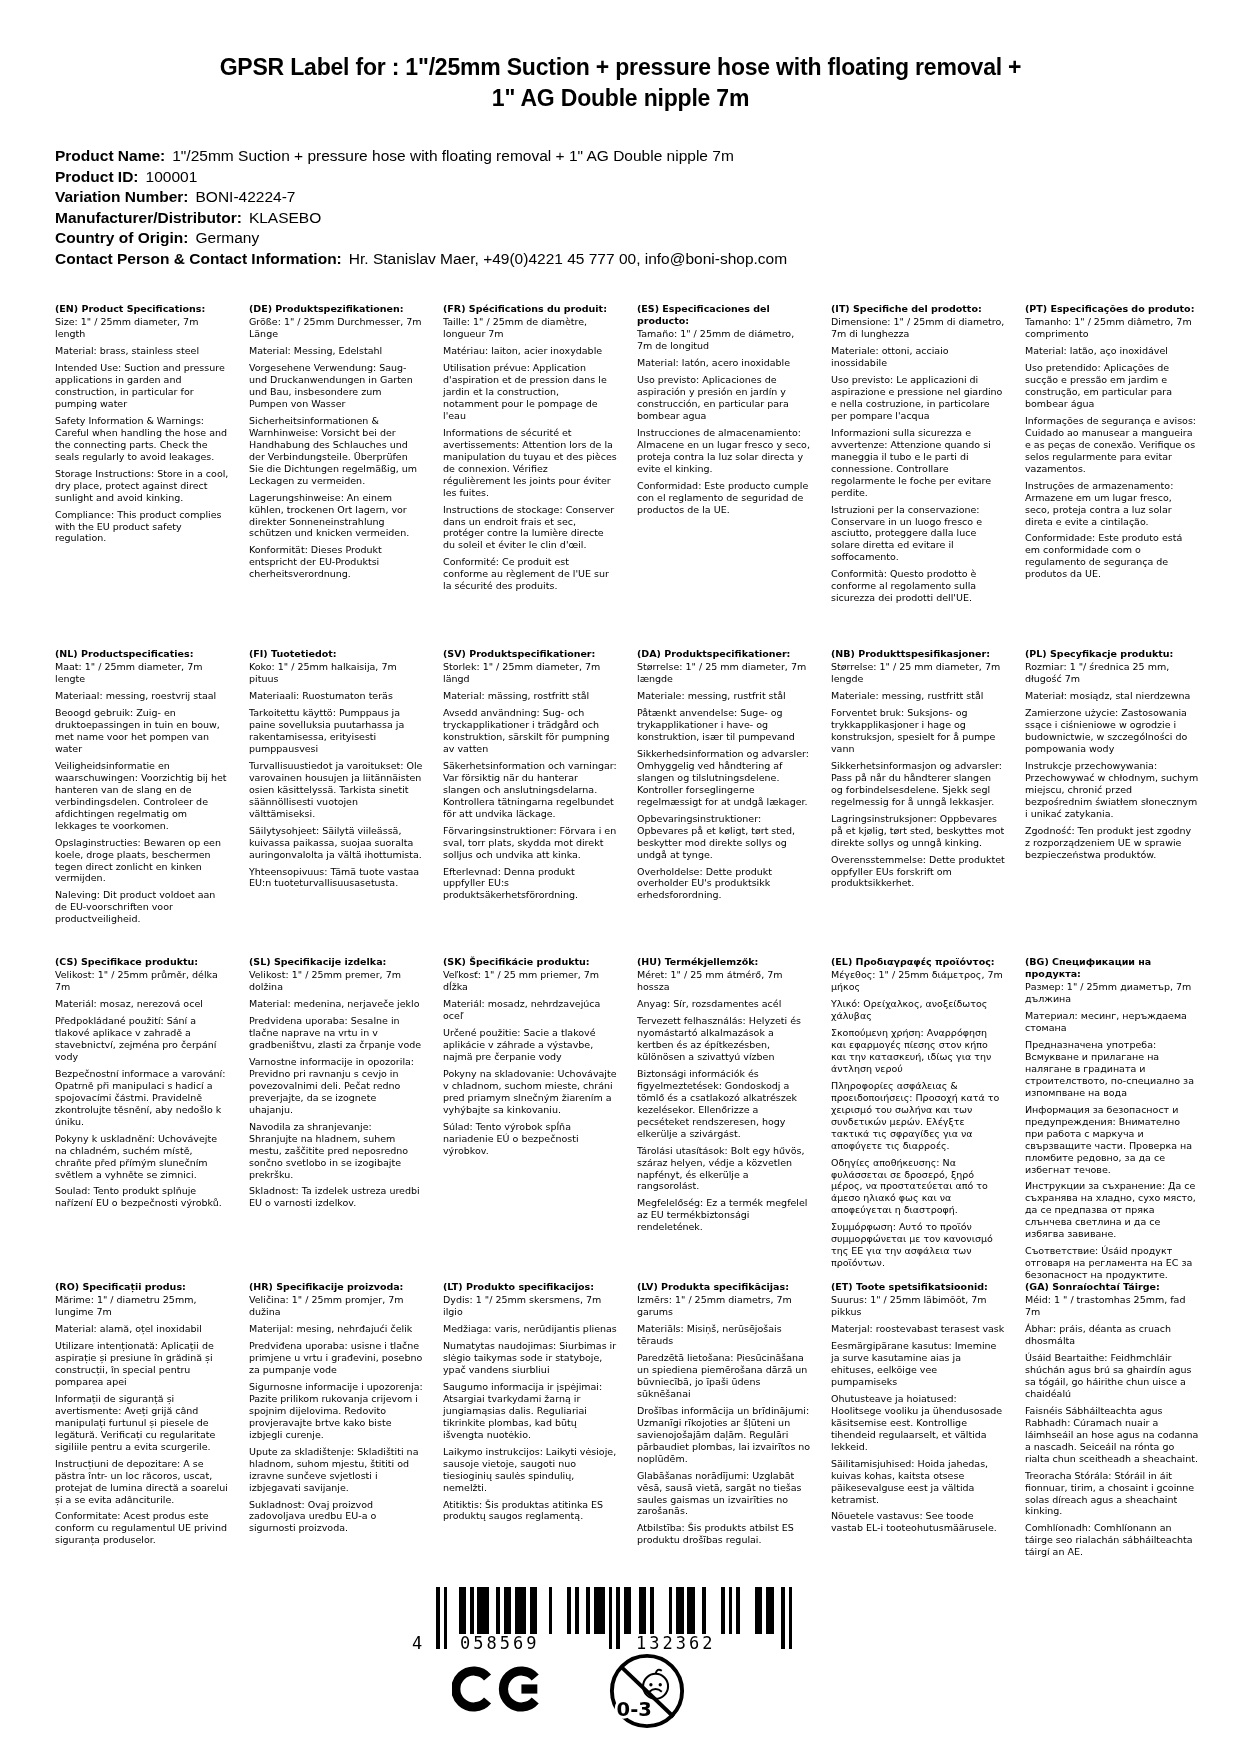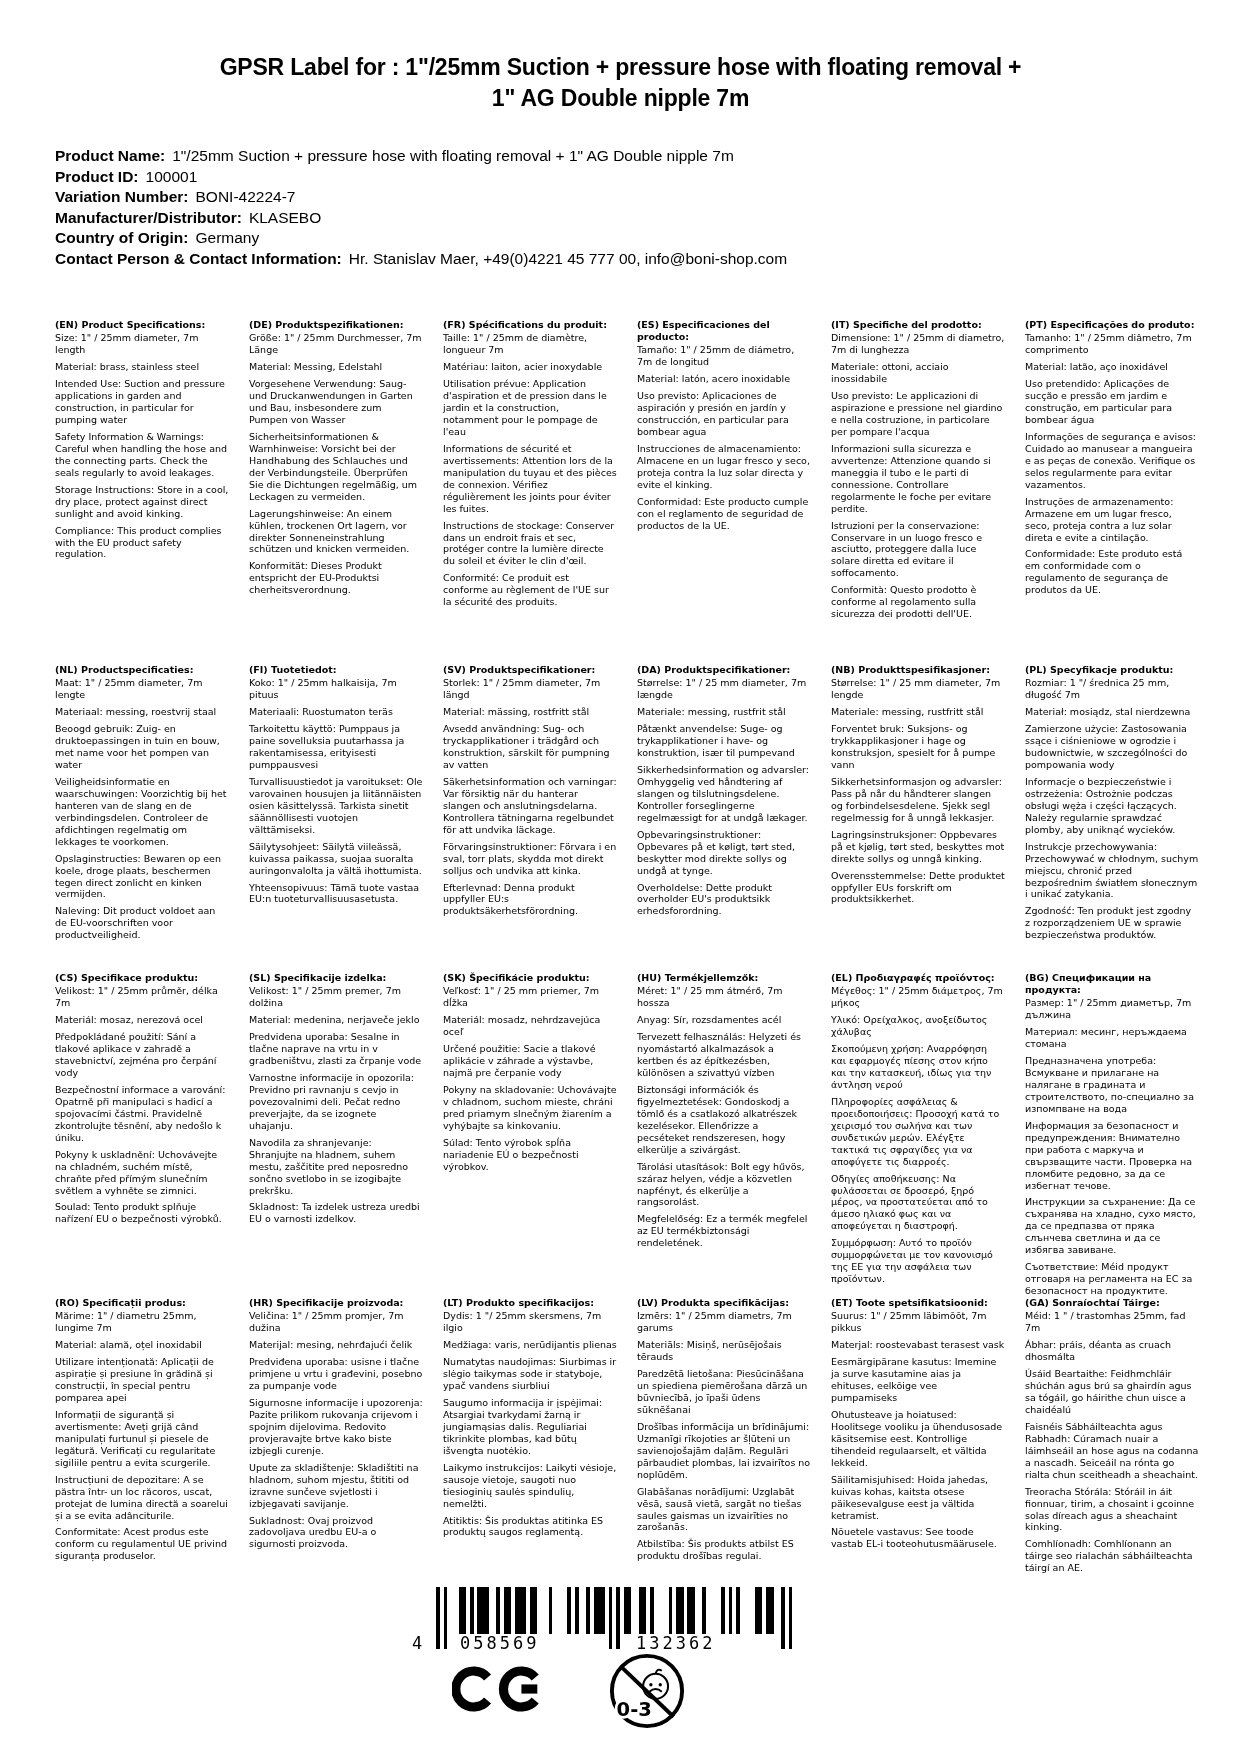--- a/index.html
+++ b/index.html
@@ -5,21 +5,21 @@
   html,body{margin:0;padding:0;background:#fff;color:#000;}
   .page{position:relative;width:1241px;height:1754px;background:#fff;overflow:hidden;
         font-family:"DejaVu Sans",sans-serif;}
   .title{position:absolute;top:52px;left:0;right:0;text-align:center;}
   .title h1{margin:0 auto;max-width:820px;font-family:"Liberation Sans",sans-serif;
             font-weight:bold;font-size:23px;line-height:1.35;letter-spacing:-.2px;}
   .product-info{position:absolute;top:146px;left:55px;right:40px;
                 font-family:"Liberation Sans",sans-serif;font-size:15.5px;line-height:20.5px;}
   .info-line{white-space:nowrap;}
   .info-label{font-weight:bold;margin-right:7px;}
-  .language-grid{position:absolute;top:319px;left:55px;width:1150px;
+  .language-grid{position:absolute;top:303px;left:55px;width:1150px;
                  display:grid;grid-template-columns:repeat(6,1fr);
                  grid-template-rows:345px 308px 325px auto;column-gap:14px;}
   .lang-block{font-size:9.5px;line-height:1.26;overflow:visible;padding-right:6px;}
   .blk-heading{font-weight:bold;margin:0 0 1px 0;}
   .para{margin:0 0 5px 0;}
   
   .barcode{position:absolute;left:412px;top:1587px;width:380px;height:82px;}
   .barcode-bars{position:absolute;left:24px;top:0;display:flex;align-items:flex-start;}
   .module{width:3.75px;height:47px;}
   .module.bar{background:#000;}
@@ -199,21 +199,20 @@
           <p class="para">Overensstemmelse: Dette produktet oppfyller EUs forskrift om produktsikkerhet.</p>
         </div>
   </section>
 
   <section class="lang-block">
     <p class="blk-heading">(PL) Specyfikacje produktu:</p>
     <div class="blk-paras">
           <p class="para">Rozmiar: 1 "/ średnica 25 mm, długość 7m</p>
           <p class="para">Materiał: mosiądz, stal nierdzewna</p>
           <p class="para">Zamierzone użycie: Zastosowania ssące i ciśnieniowe w ogrodzie i budownictwie, w szczególności do pompowania wody</p>
-          <p class="para">Informacje o bezpieczeństwie i ostrzeżenia: Ostrożnie podczas obsługi węża i części łączących. Należy regularnie sprawdzać plomby, aby uniknąć wycieków.</p>
           <p class="para">Instrukcje przechowywania: Przechowywać w chłodnym, suchym miejscu, chronić przed bezpośrednim światłem słonecznym i unikać zatykania.</p>
           <p class="para">Zgodność: Ten produkt jest zgodny z rozporządzeniem UE w sprawie bezpieczeństwa produktów.</p>
         </div>
   </section>
 
   <section class="lang-block">
     <p class="blk-heading">(CS) Specifikace produktu:</p>
     <div class="blk-paras">
           <p class="para">Velikost: 1" / 25mm průměr, délka 7m</p>
           <p class="para">Materiál: mosaz, nerezová ocel</p>
@@ -272,21 +271,21 @@
   </section>
 
   <section class="lang-block">
     <p class="blk-heading">(BG) Спецификации на продукта:</p>
     <div class="blk-paras">
           <p class="para">Размер: 1" / 25mm диаметър, 7m дължина</p>
           <p class="para">Материал: месинг, неръждаема стомана</p>
           <p class="para">Предназначена употреба: Всмукване и прилагане на налягане в градината и строителството, по-специално за изпомпване на вода</p>
           <p class="para">Информация за безопасност и предупреждения: Внимателно при работа с маркуча и свързващите части. Проверка на пломбите редовно, за да се избегнат течове.</p>
           <p class="para">Инструкции за съхранение: Да се съхранява на хладно, сухо място, да се предпазва от пряка слънчева светлина и да се избягва завиване.</p>
-          <p class="para">Съответствие: Méid продукт отговаря на регламента на ЕС за безопасност на продуктите.</p>
+          <p class="para">Съответствие: Úsáid продукт отговаря на регламента на ЕС за безопасност на продуктите.</p>
         </div>
   </section>
 
   <section class="lang-block">
     <p class="blk-heading">(RO) Specificații produs:</p>
     <div class="blk-paras">
           <p class="para">Mărime: 1" / diametru 25mm, lungime 7m</p>
           <p class="para">Material: alamă, oțel inoxidabil</p>
           <p class="para">Utilizare intenționată: Aplicații de aspirație și presiune în grădină și construcții, în special pentru pomparea apei</p>
           <p class="para">Informații de siguranță și avertismente: Aveți grijă când manipulați furtunul și piesele de legătură. Verificați cu regularitate sigiliile pentru a evita scurgerile.</p>

